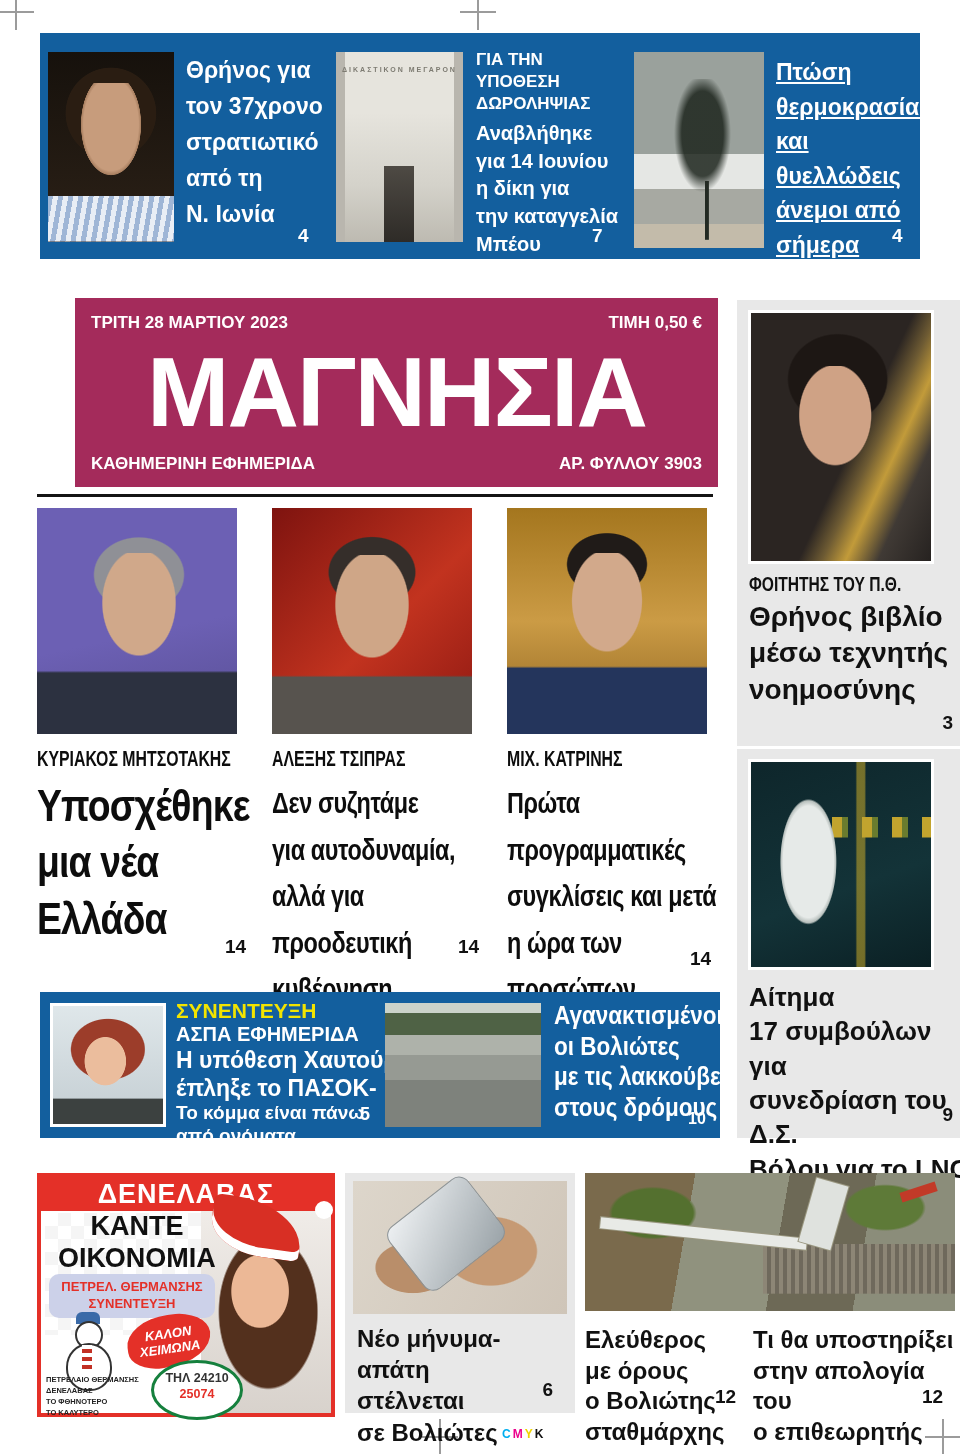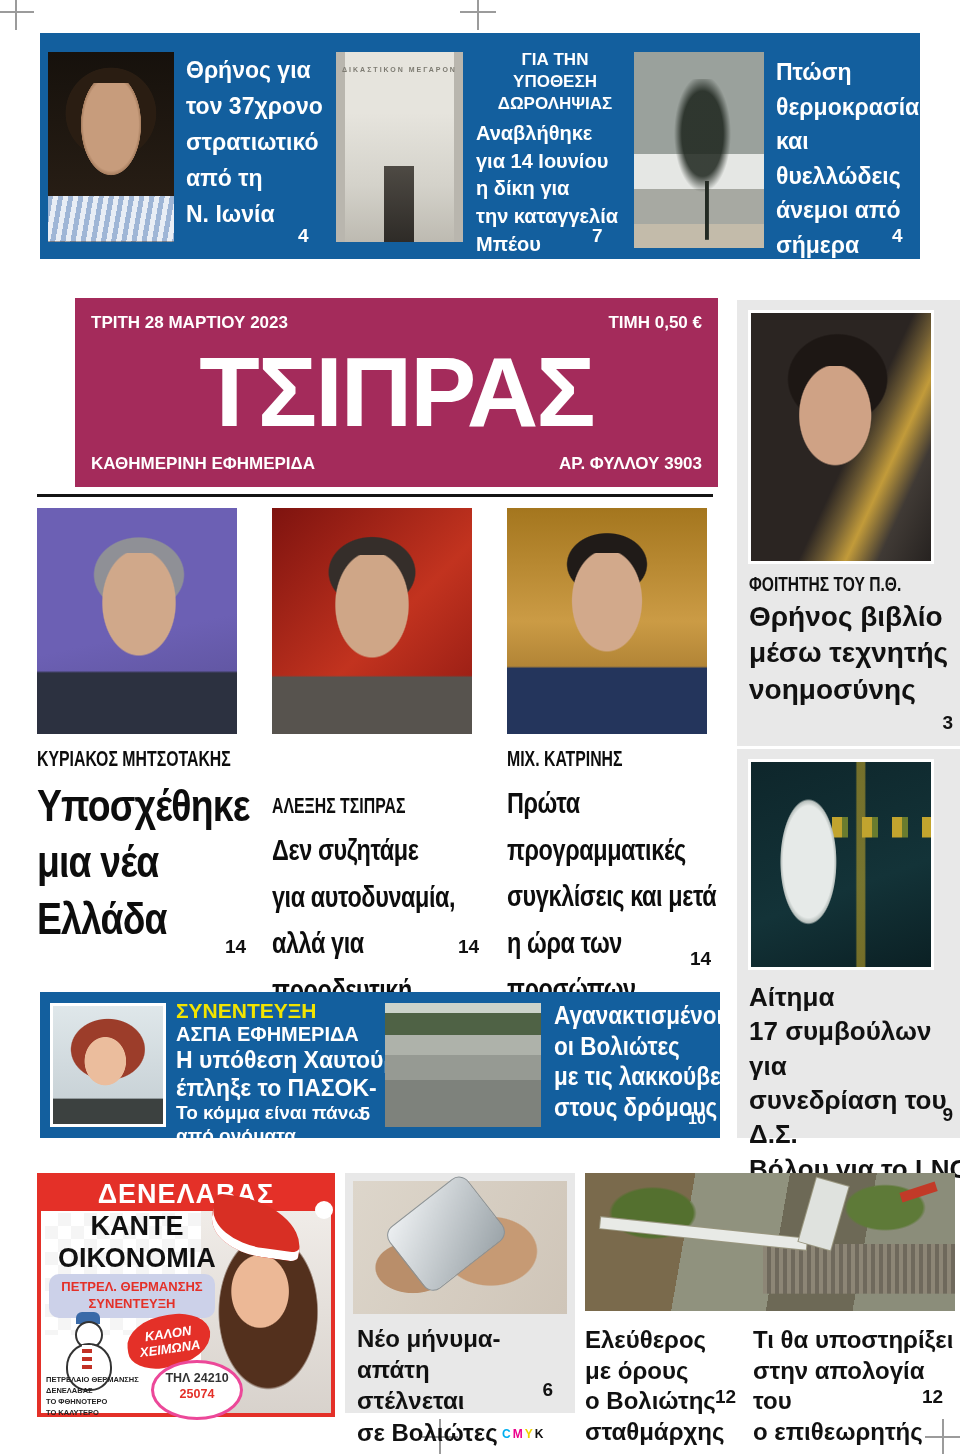--- a/index.html
+++ b/index.html
@@ -15,23 +15,23 @@
   .cross-tl{left:-2px;top:-6px;} .cross-tc{left:460px;top:-6px;}
   .cross-bc{left:422px;top:1419px;} .cross-br{left:925px;top:1419px;}
   .cmyk{left:502px;top:1427px;font-size:12px;font-weight:bold;letter-spacing:2px;}
   .cmyk .c{color:#00aeef}.cmyk .m{color:#ec008c}.cmyk .y{color:#f0d400}.cmyk .k{color:#111}
 
   
   .top-strip{left:40px;top:33px;width:880px;height:226px;background:#135f9e;}
   .ts-txt{position:absolute;color:#fff;font-weight:bold;}
   .ts-story1{left:146px;top:20px;width:152px;font-size:23px;line-height:1.56;}
   .ts-story2{left:436px;top:16px;width:158px;}
-  .ts-kicker{font-size:17px;line-height:1.28;margin-bottom:6px;text-align:center;}
+  .ts-kicker{font-size:17px;line-height:1.28;margin-bottom:6px;}
   .ts-h2{font-size:20px;line-height:1.38;}
-  .ts-story3{left:736px;top:22px;width:148px;font-size:23px;line-height:1.5;}
+  .ts-story3{left:736px;top:22px;width:148px;font-size:23px;line-height:1.5;text-decoration:underline;}
   .ts-pg{position:absolute;font-size:19px;font-weight:bold;color:#fff;}
   .ts-pg1{left:258px;top:192px;} .ts-pg2{left:552px;top:192px;} .ts-pg3{left:852px;top:192px;}
 
   
   .ph{position:absolute;background-repeat:no-repeat;background-color:#888;}
   .ts-photo1{left:8px;top:19px;width:126px;height:190px;
     background:
      radial-gradient(ellipse at 50% 42%, #c79c7c 0 57%, #a87f60 62%, transparent 63%) 50% 34%/54% 52% no-repeat,
      radial-gradient(ellipse at 50% 50%, #2a1d12 0 60%, transparent 61%) 50% 10%/84% 56% no-repeat,
      repeating-linear-gradient(100deg,#9fb6d6 0 5px,#e9eef5 5px 10px) 50% 100%/100% 24% no-repeat,
@@ -76,21 +76,21 @@
   .ph-katr{left:507px;top:508px;width:200px;height:226px;
     background:
      radial-gradient(ellipse at 50% 44%, #d2a98b 0 58%, transparent 60%) 50% 38%/42% 48% no-repeat,
      radial-gradient(ellipse at 50% 55%, #201b18 0 58%, transparent 60%) 50% 12%/48% 30% no-repeat,
      linear-gradient(180deg,transparent 70%, #24355c 71%),
      linear-gradient(180deg,#a4761e,#cb9b45 50%,#8d6420);}
 
   
   .story{position:absolute;color:#0d0d0d;}
   .story1{left:37px;top:746px;width:235px;}
-  .story2{left:272px;top:746px;width:235px;margin-top:47px;}
+  .story2{left:272px;top:746px;width:235px;}
   .story3{left:507px;top:746px;width:235px;}
   .kick{font-size:22px;font-weight:bold;display:inline-block;white-space:nowrap;
         transform:scaleX(.72);transform-origin:0 50%;letter-spacing:0;}
   .hl-wrap1{width:276px;transform:scaleX(.85);transform-origin:0 0;margin-top:6px;}
   .hl-1{font-size:44px;line-height:1.28;letter-spacing:-1px;font-weight:bold;}
   .hl-wrap23{width:300px;transform:scaleX(.78);transform-origin:0 0;margin-top:8px;}
   .hl-23{font-size:30px;line-height:1.55;letter-spacing:-.5px;font-weight:bold;}
   .pgnum{position:absolute;font-weight:bold;font-size:19px;color:#111;}
   .pg14a{left:225px;top:936px;} .pg14b{left:458px;top:936px;} .pg14c{left:690px;top:948px;}
 
@@ -155,21 +155,21 @@
   .snow-hat{position:absolute;top:3px;left:21px;width:24px;height:12px;background:#3a6aa8;
              border-radius:6px 6px 0 0;}
   .snow-scarf{position:absolute;top:36px;left:27px;width:10px;height:24px;
              background:repeating-linear-gradient(0deg,#c23024 0 4px,#fff 4px 8px);}
   .ad-badge{position:absolute;left:86px;top:138px;width:84px;height:52px;background:#e43028;
             border-radius:55% 45% 60% 40%;color:#fff;font-style:italic;font-weight:bold;
             font-size:13px;line-height:1.15;text-align:center;padding-top:12px;box-sizing:border-box;
             transform:rotate(-8deg);}
   .ad-small{position:absolute;left:5px;top:198px;width:108px;font-size:7.5px;line-height:1.45;
             font-weight:bold;color:#222;}
-  .ad-phone{position:absolute;left:110px;top:183px;width:86px;height:46px;border:3px solid #ec4899;
+  .ad-phone{position:absolute;left:110px;top:183px;width:86px;height:46px;border:3px solid #15803d;
             border-radius:50%;background:#fff;text-align:center;font-size:12.5px;line-height:1.25;
             font-weight:bold;color:#333;padding-top:8px;box-sizing:content-box;}
   .ad-phone .red{color:#e43028;display:block;}
   .ad-photo{position:absolute;right:0;top:34px;width:130px;height:202px;
     background:
      radial-gradient(ellipse at 50% 45%, #ecb896 0 57%, transparent 59%) 40% 36%/54% 40% no-repeat,
      radial-gradient(ellipse at 50% 50%, #53301d 0 60%, transparent 62%) 64% 48%/88% 88% no-repeat,
      linear-gradient(180deg,#f0ece8,#d8d2cc);}
   .ad-photo::before{content:"";position:absolute;left:8%;top:-6%;width:70%;height:28%;
      background:#d82f24;border-radius:10% 80% 10% 60%;transform:rotate(8deg);
@@ -246,21 +246,21 @@
 θερμοκρασίας
 και θυελλώδεις
 άνεμοι από
 σήμερα</div>
     <div class="ts-pg ts-pg3">4</div>
   </section>
 
   <section class="abs masthead">
     <div class="abs mh-date">ΤΡΙΤΗ 28 ΜΑΡΤΙΟΥ 2023</div>
     <div class="abs mh-price">ΤΙΜΗ 0,50 €</div>
-    <div class="abs mh-title">ΤΣΙΠΡΑΣ</div>
+    <div class="abs mh-title">ΜΑΓΝΗΣΙΑ</div>
     <div class="abs mh-sub">ΚΑΘΗΜΕΡΙΝΗ ΕΦΗΜΕΡΙΔΑ</div>
     <div class="abs mh-issue">ΑΡ. ΦΥΛΛΟΥ 3903</div>
   </section>
 
   <div class="abs rule"></div>
 
   <div class="ph ph-mits"></div>
   <div class="ph ph-tsip"></div>
   <div class="ph ph-katr"></div>
 

